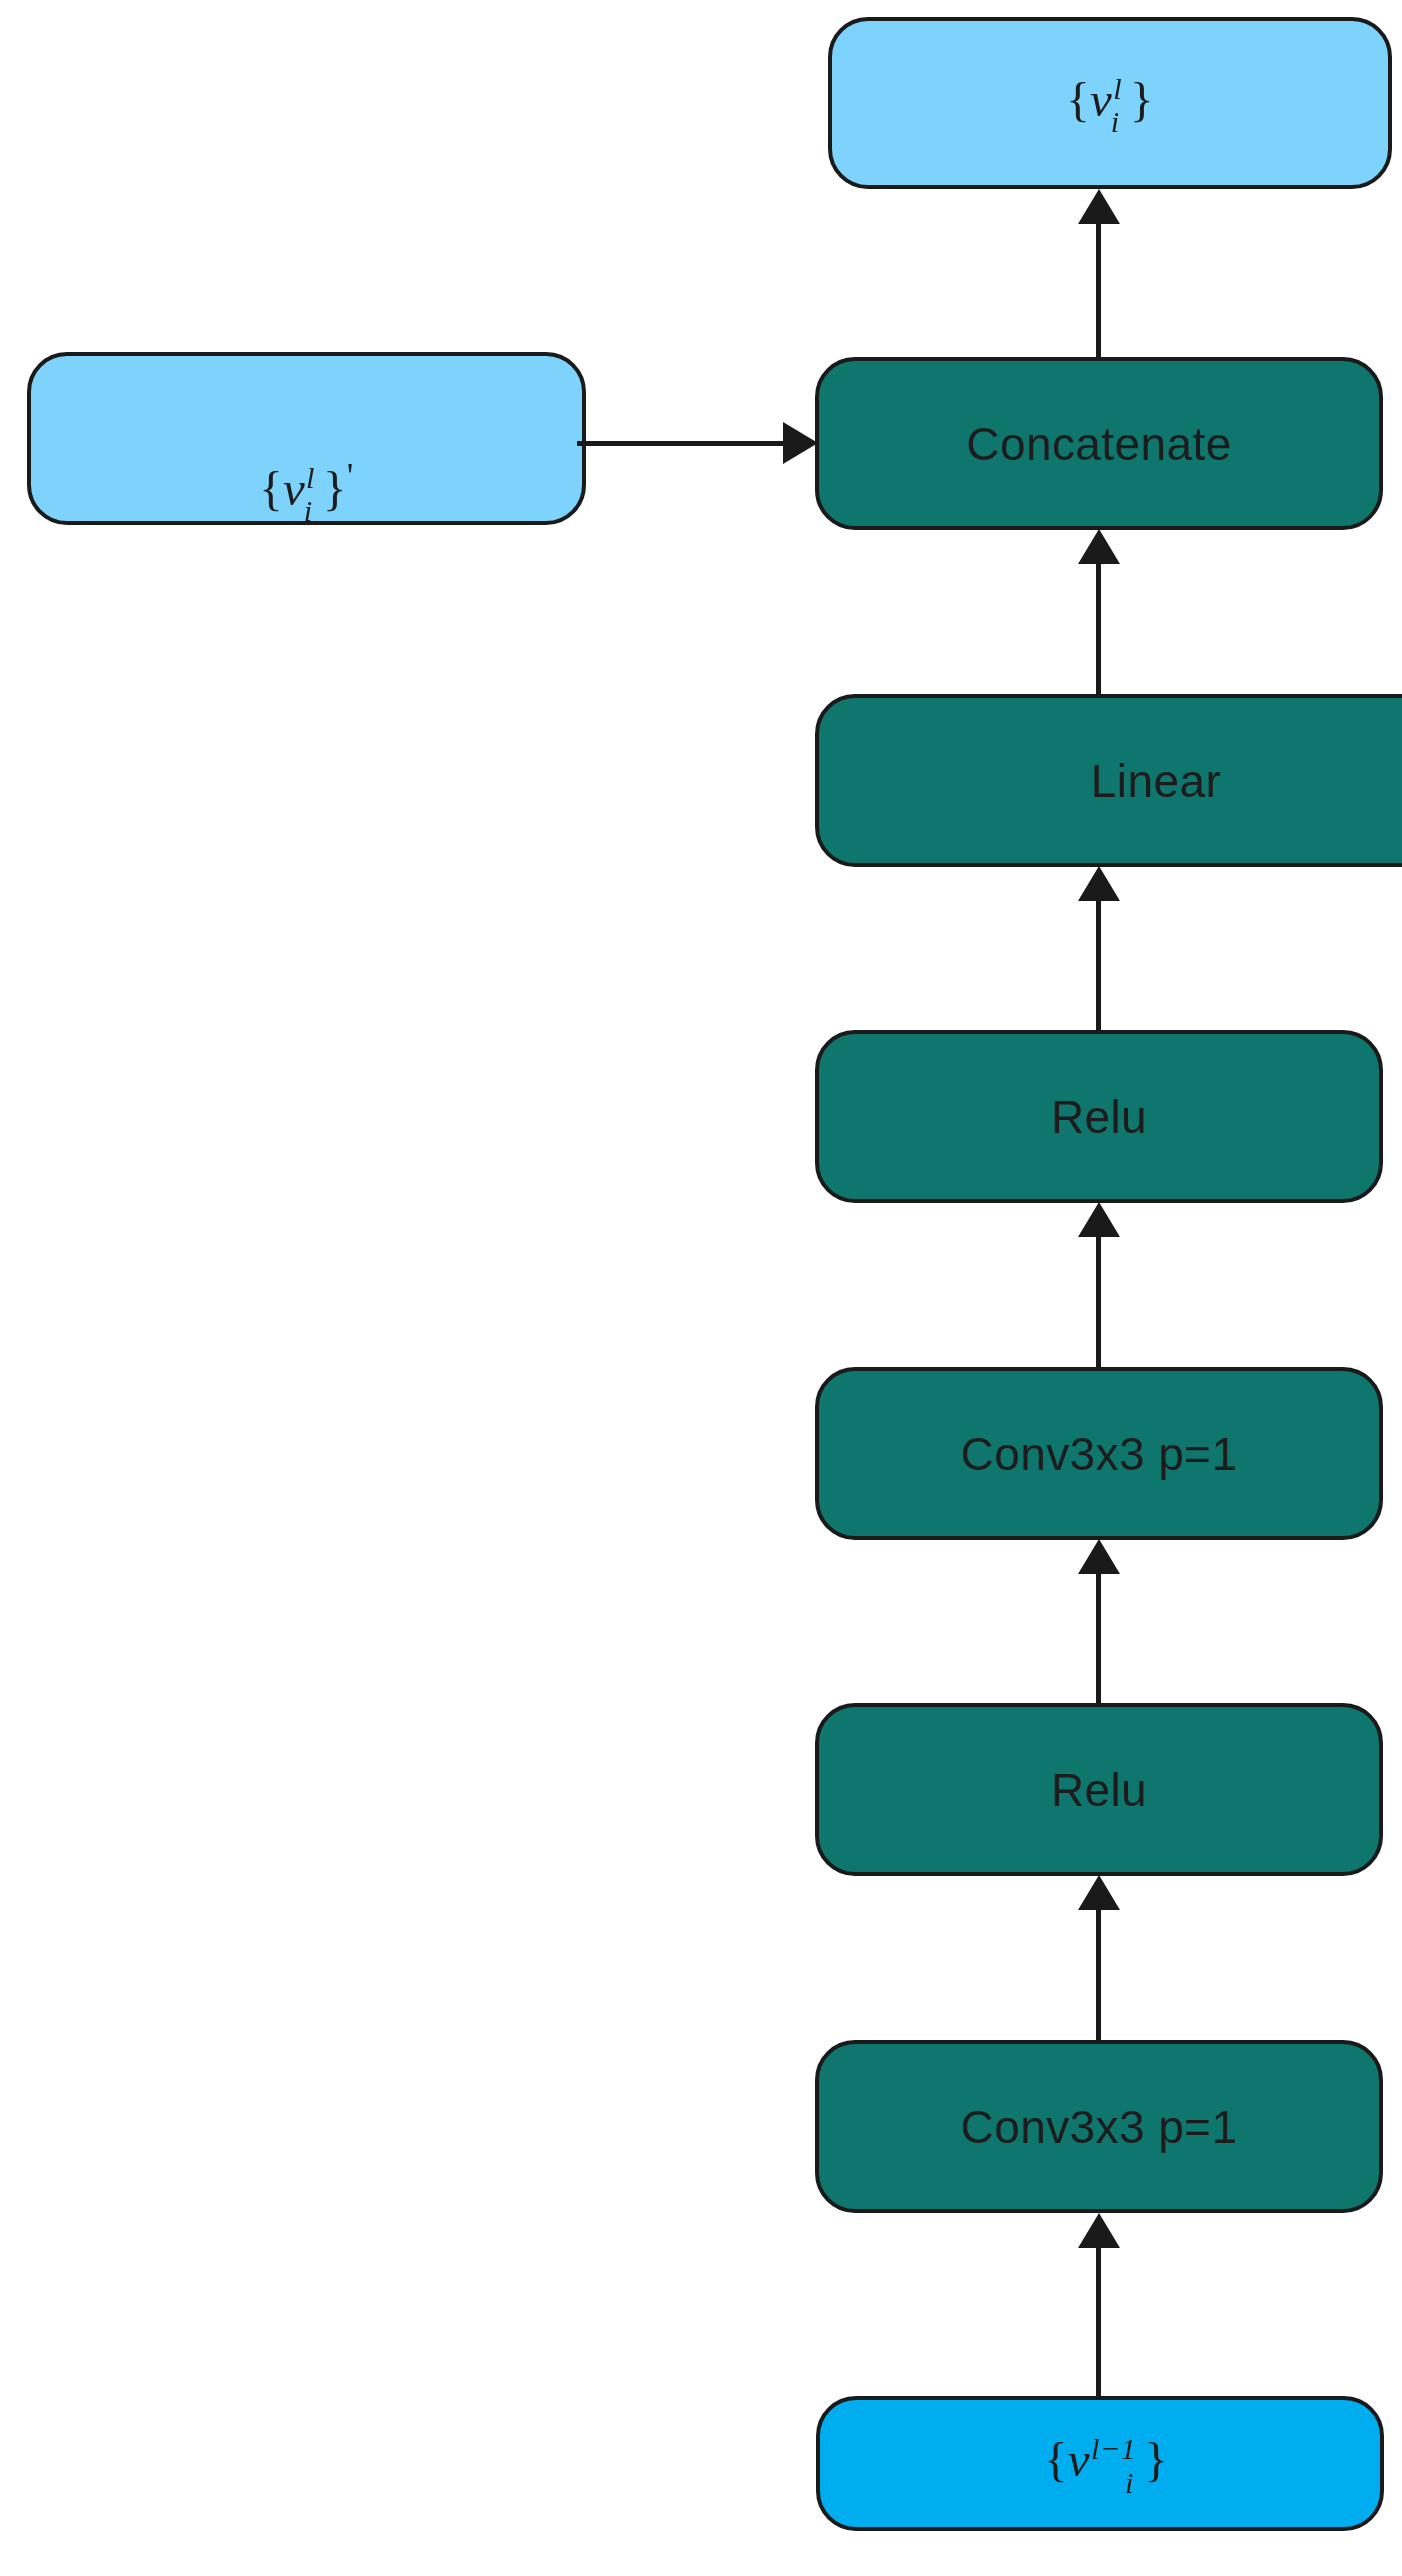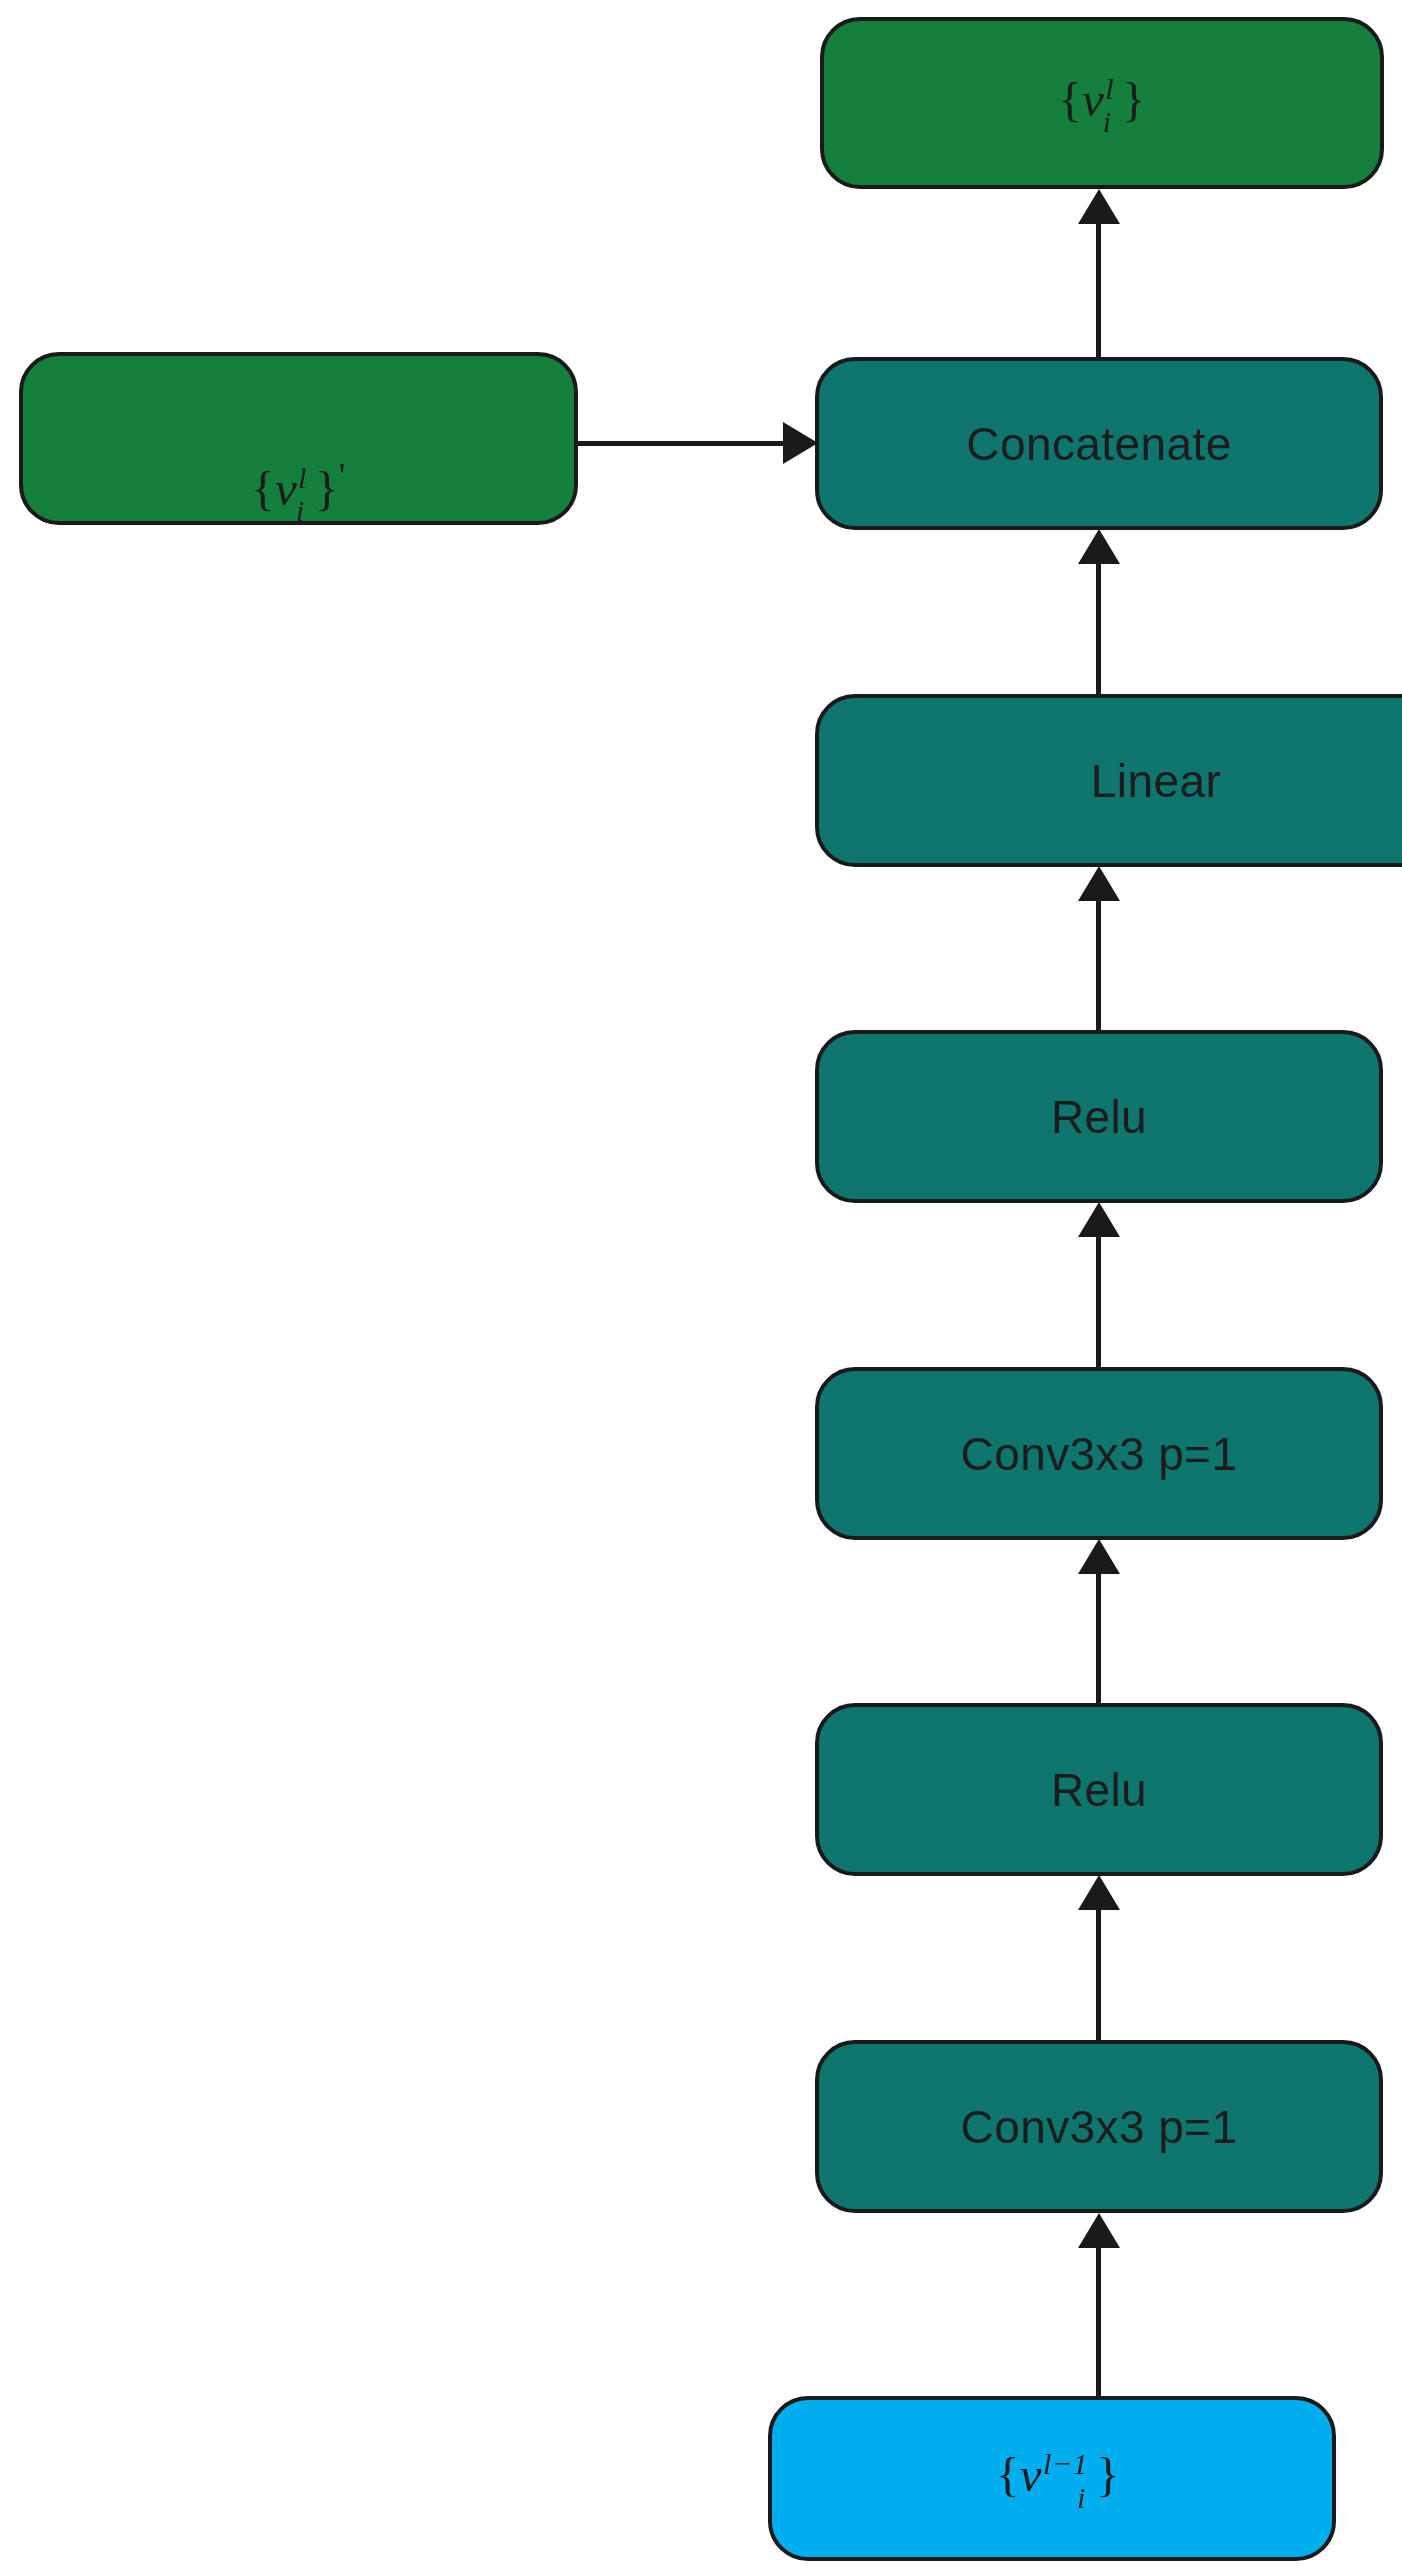--- a/index.html
+++ b/index.html
@@ -29,21 +29,22 @@
     color: #1c1c1c;
     font-size: 46px;
     font-weight: 400;
     letter-spacing: 0.4px;
     line-height: 1;
   }
   .node.plain {
     background: #0f766e;
   }
   .node.accent-orange {
-    background: #15803d;
+    background: #7dd3fc;
+    margin-left: 8px;
   }
   .node.accent-blue {
     background: #00AEEF;
   }
   
   .mathlabel {
     font-family: "Liberation Serif", serif;
     font-size: 49px;
     white-space: nowrap;
     display: inline-block;
@@ -134,21 +135,21 @@
   </div>
 
   <div class="node plain" style="left:815px; top:1703px; width:568px; height:173px;">
     <span>Relu</span>
   </div>
 
   <div class="node plain" style="left:815px; top:2040px; width:568px; height:173px;">
     <span>Conv3x3 p=1</span>
   </div>
 
-  <div class="node accent-blue" style="left:768px; top:2396px; width:568px; height:165px;padding-left:12px;">
+  <div class="node accent-blue" style="left:816px; top:2396px; width:568px; height:135px;padding-left:12px;">
     <span class="mathlabel">
       <span>{</span><span class="var">v</span><span class="sup">l−1</span><span class="sub">i</span><span>}</span>
     </span>
   </div>
 
   <div class="vline" style="left:1096px; top:222px; height:137px;"></div>
   <div class="arrowhead-up" style="left:1078px; top:189px;"></div>
 
   <div class="vline" style="left:1096px; top:562px; height:134px;"></div>
   <div class="arrowhead-up" style="left:1078px; top:529px;"></div>

